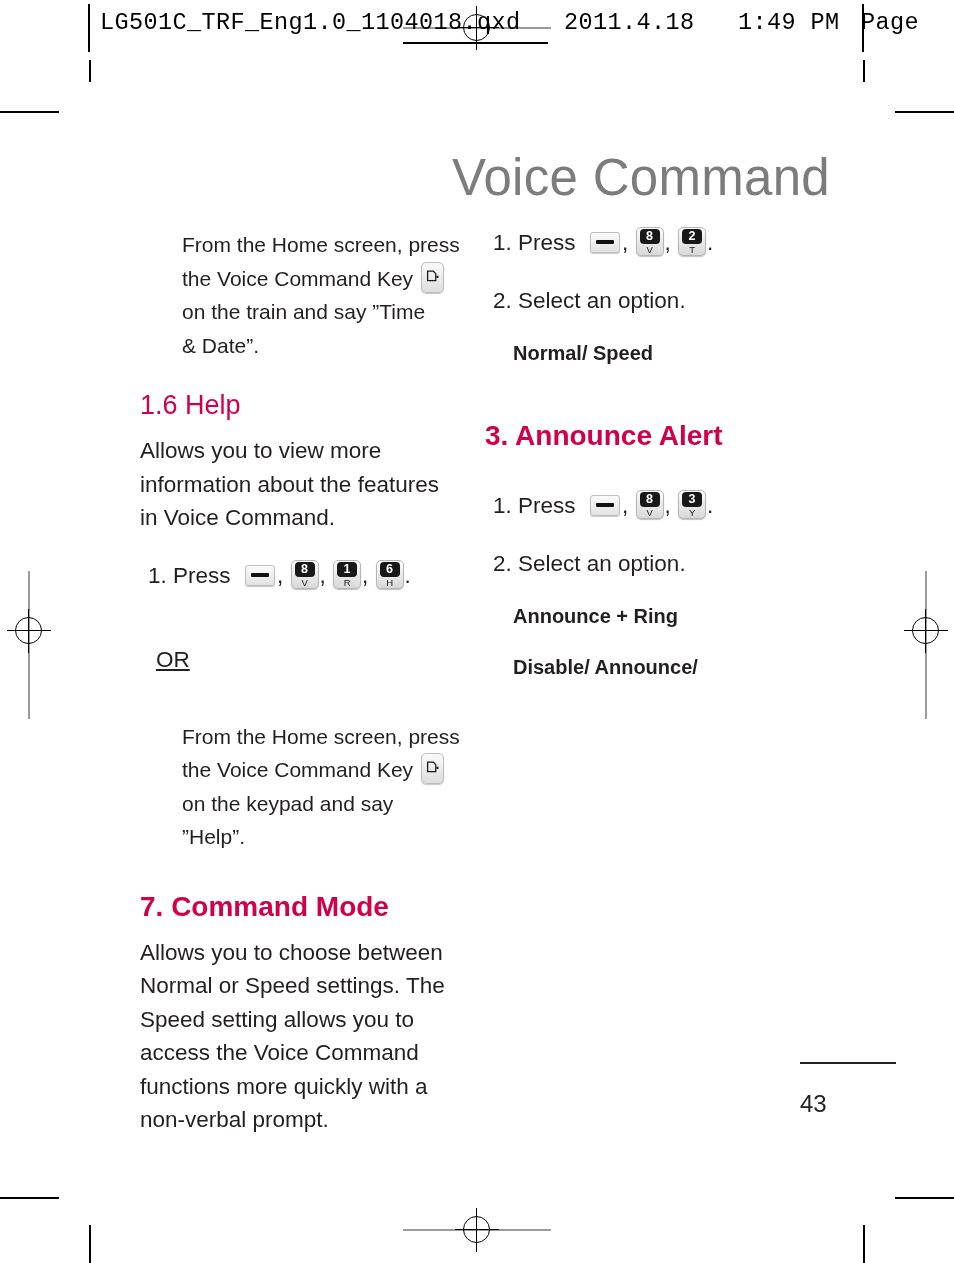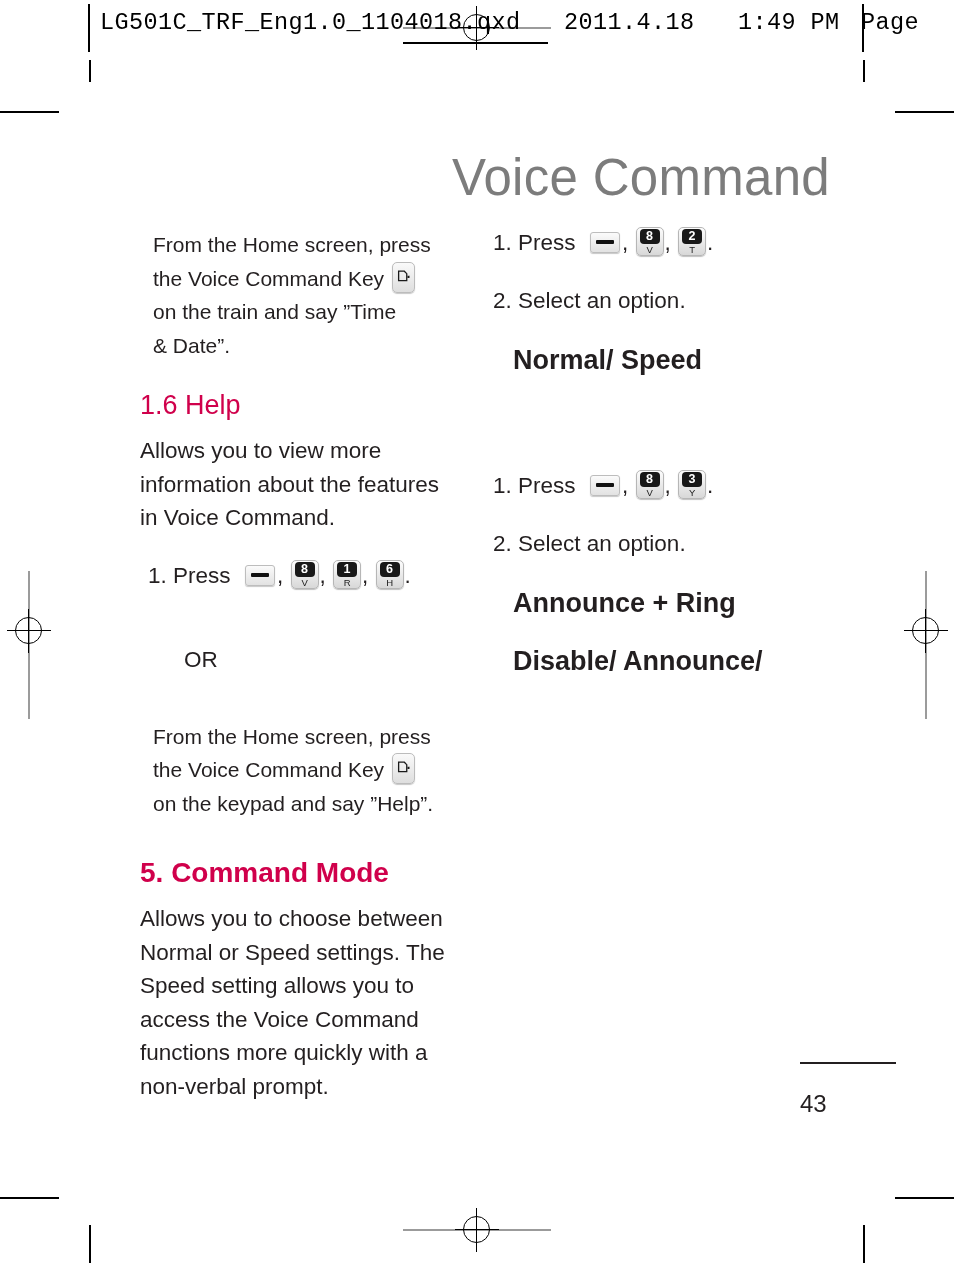--- a/index.html
+++ b/index.html
@@ -125,21 +125,21 @@
 
   
   .body-text {
     font-size: 22.5px;
     line-height: 33.5px;
     margin: 0 0 0 0;
   }
   .indent-block {
     font-size: 21px;
     line-height: 33.5px;
-    margin-left: 13px;
+    margin-left: 42px;
   }
   .h2 {
     color: #d0004b;
     font-weight: 700;
     font-size: 28px;
     line-height: 34px;
     margin: 0;
   }
   .h2-sub {
     color: #d0004b;
@@ -156,29 +156,30 @@
   .spacer-30 { height: 30px; }
   .spacer-36 { height: 36px; }
 
   .step {
     font-size: 22.5px;
     line-height: 34px;
     margin: 8px;
     white-space: nowrap;
   }
   .option-line {
-    font-size: 27px;
+    font-size: 20px;
     line-height: 31px;
     font-weight: 700;
     margin-left: 28px;
   }
   .or-line {
     font-size: 22.5px;
     line-height: 34px;
-    margin-left: 44px;
+    margin-left: 16px;
+    text-decoration: underline;
   }
 
   
   .keycap {
     display: inline-block;
     vertical-align: -6px;
     width: 26px;
     height: 27px;
     border-radius: 5px;
     background: linear-gradient(#fdfdfd, #d8d8d8);
@@ -367,41 +368,42 @@
         <svg class="vc-glyph" viewBox="0 0 16 16" xmlns="http://www.w3.org/2000/svg">
           <path d="M2 1.5 H9 L12 4.5 V13 H2 Z" fill="none" stroke="#1a1a1a" stroke-width="1.6"></path>
           <path d="M13 9.5 l2.3 -2.3 M13 7.2 l2.3 2.3" stroke="#1a1a1a" stroke-width="1.4"></path>
         </svg>
       </span><br>
       <span>on the keypad and say ”Help”.</span>
     </div>
 
     <div class="spacer-36"></div>
 
-    <h2 class="h2">5. Command Mode</h2>
+    <h2 class="h2">7. Command Mode</h2>
     <div class="spacer-12"></div>
     <p class="body-text">Allows you to choose between Normal or Speed settings. The Speed setting allows you to access the Voice Command functions more quickly with a non-verbal prompt.</p>
   </div>
 
   <div class="col col-right">
 
     <p class="step" style="margin-top:-2px;">
       <span>1. Press</span>&nbsp;
       <span class="keycap-bar"><span class="bar"></span></span>,
       <span class="keycap"><span class="pill">8</span><span class="sub">V</span></span>,
       <span class="keycap"><span class="pill">2</span><span class="sub">T</span></span><span>.</span>
     </p>
 
     <div class="spacer-8"></div>
 
     <p class="step">2. Select an option.</p>
     <p class="option-line">Normal/ Speed</p>
 
     <div class="spacer-30"></div>
 
+    <h2 class="h2">3. Announce Alert</h2>
     <div class="spacer-12"></div>
 
     <div class="spacer-16"></div>
 
     <p class="step">
       <span>1. Press</span>&nbsp;
       <span class="keycap-bar"><span class="bar"></span></span>,
       <span class="keycap"><span class="pill">8</span><span class="sub">V</span></span>,
       <span class="keycap"><span class="pill">3</span><span class="sub">Y</span></span><span>.</span>
     </p>

